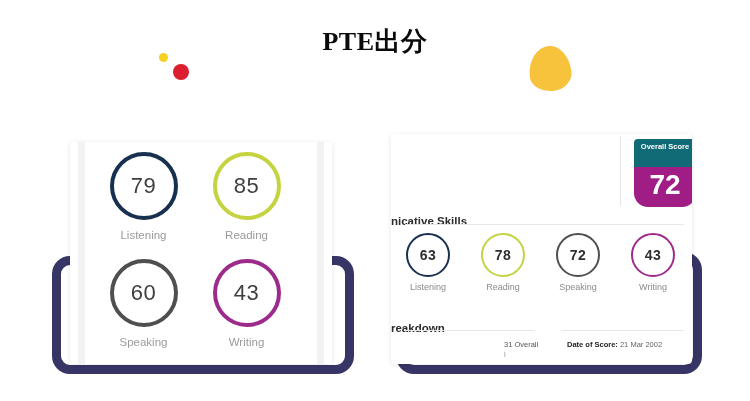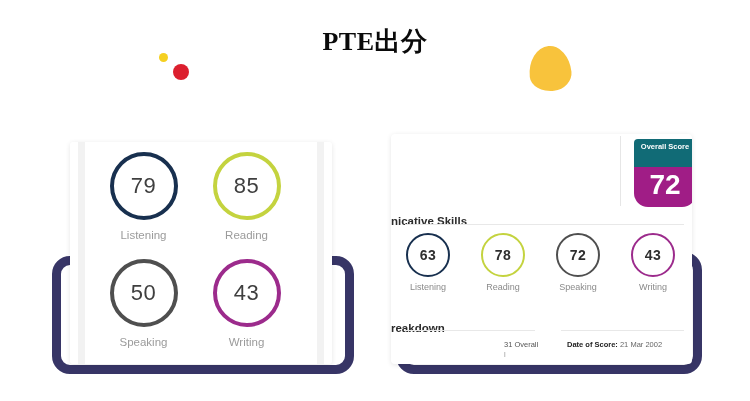--- a/index.html
+++ b/index.html
@@ -260,21 +260,21 @@
 
       <div class="score-cell">
         <div class="ring" id="l-ring-1" style="border-color: rgb(196, 211, 63);">
           <span class="ring-value">85</span>
         </div>
         <div class="ring-label">Reading</div>
       </div>
 
       <div class="score-cell">
         <div class="ring" id="l-ring-2" style="border-color: rgb(79, 79, 79);">
-          <span class="ring-value">50</span>
+          <span class="ring-value">60</span>
         </div>
         <div class="ring-label">Speaking</div>
       </div>
 
       <div class="score-cell">
         <div class="ring" id="l-ring-3" style="border-color: rgb(156, 43, 140);">
           <span class="ring-value">43</span>
         </div>
         <div class="ring-label">Writing</div>
       </div>

